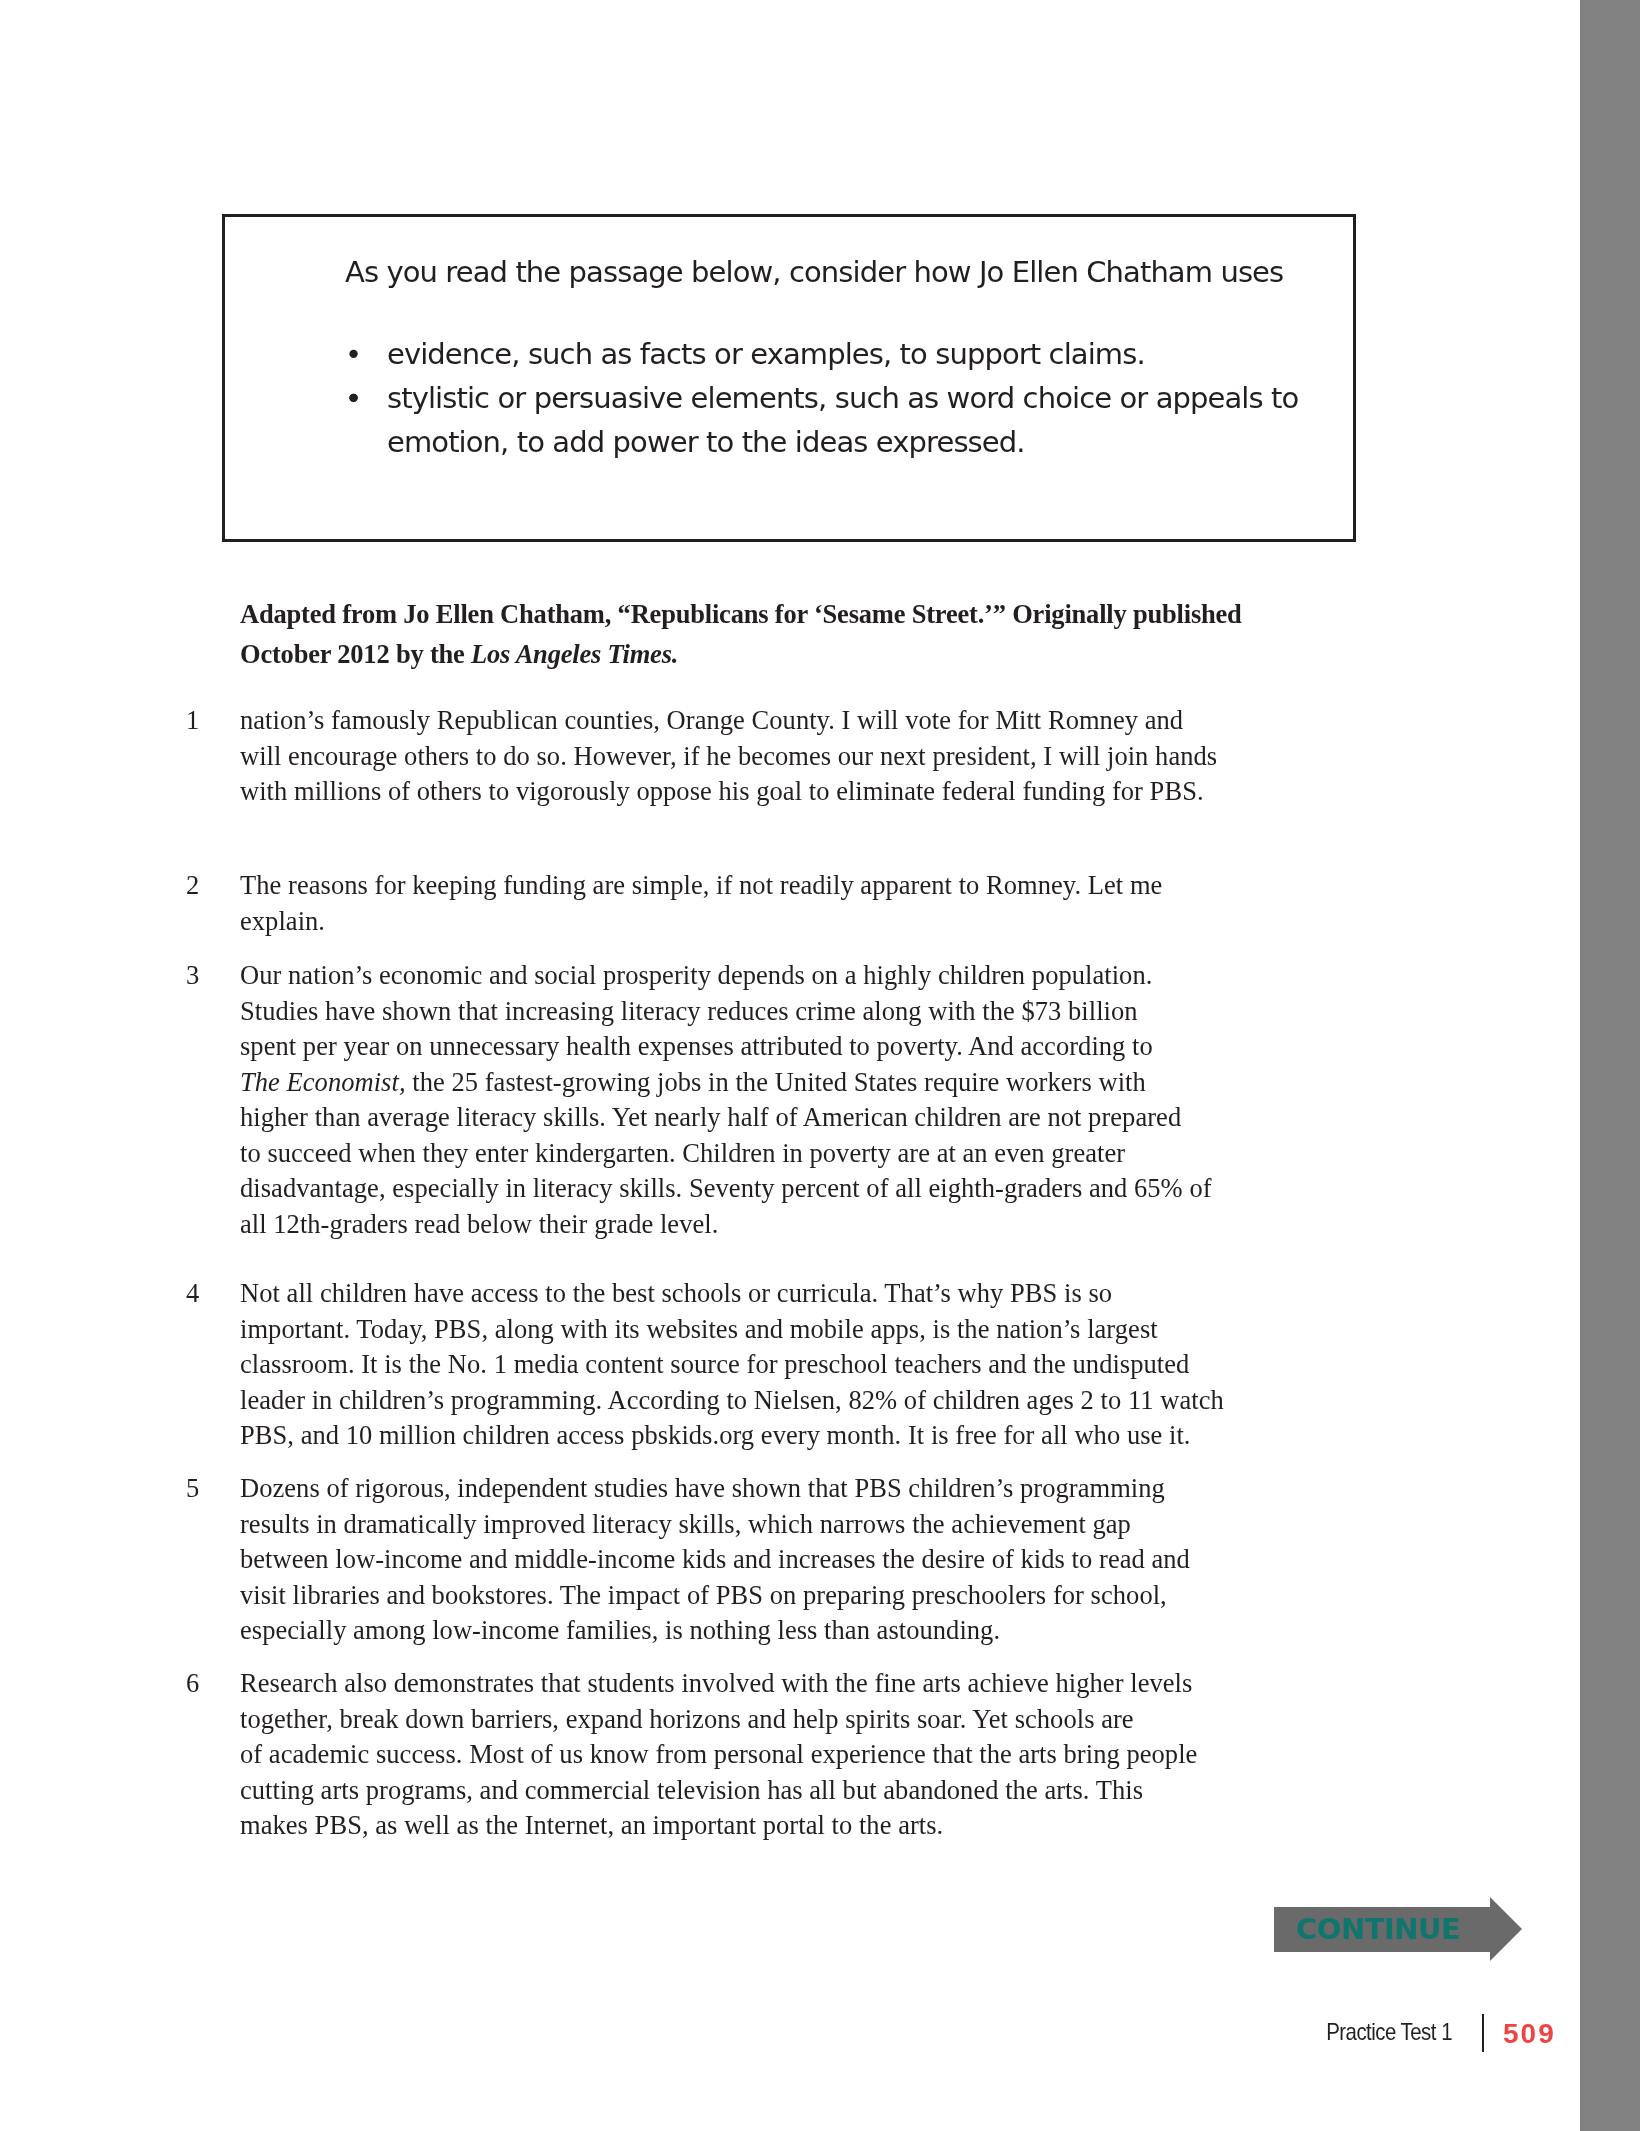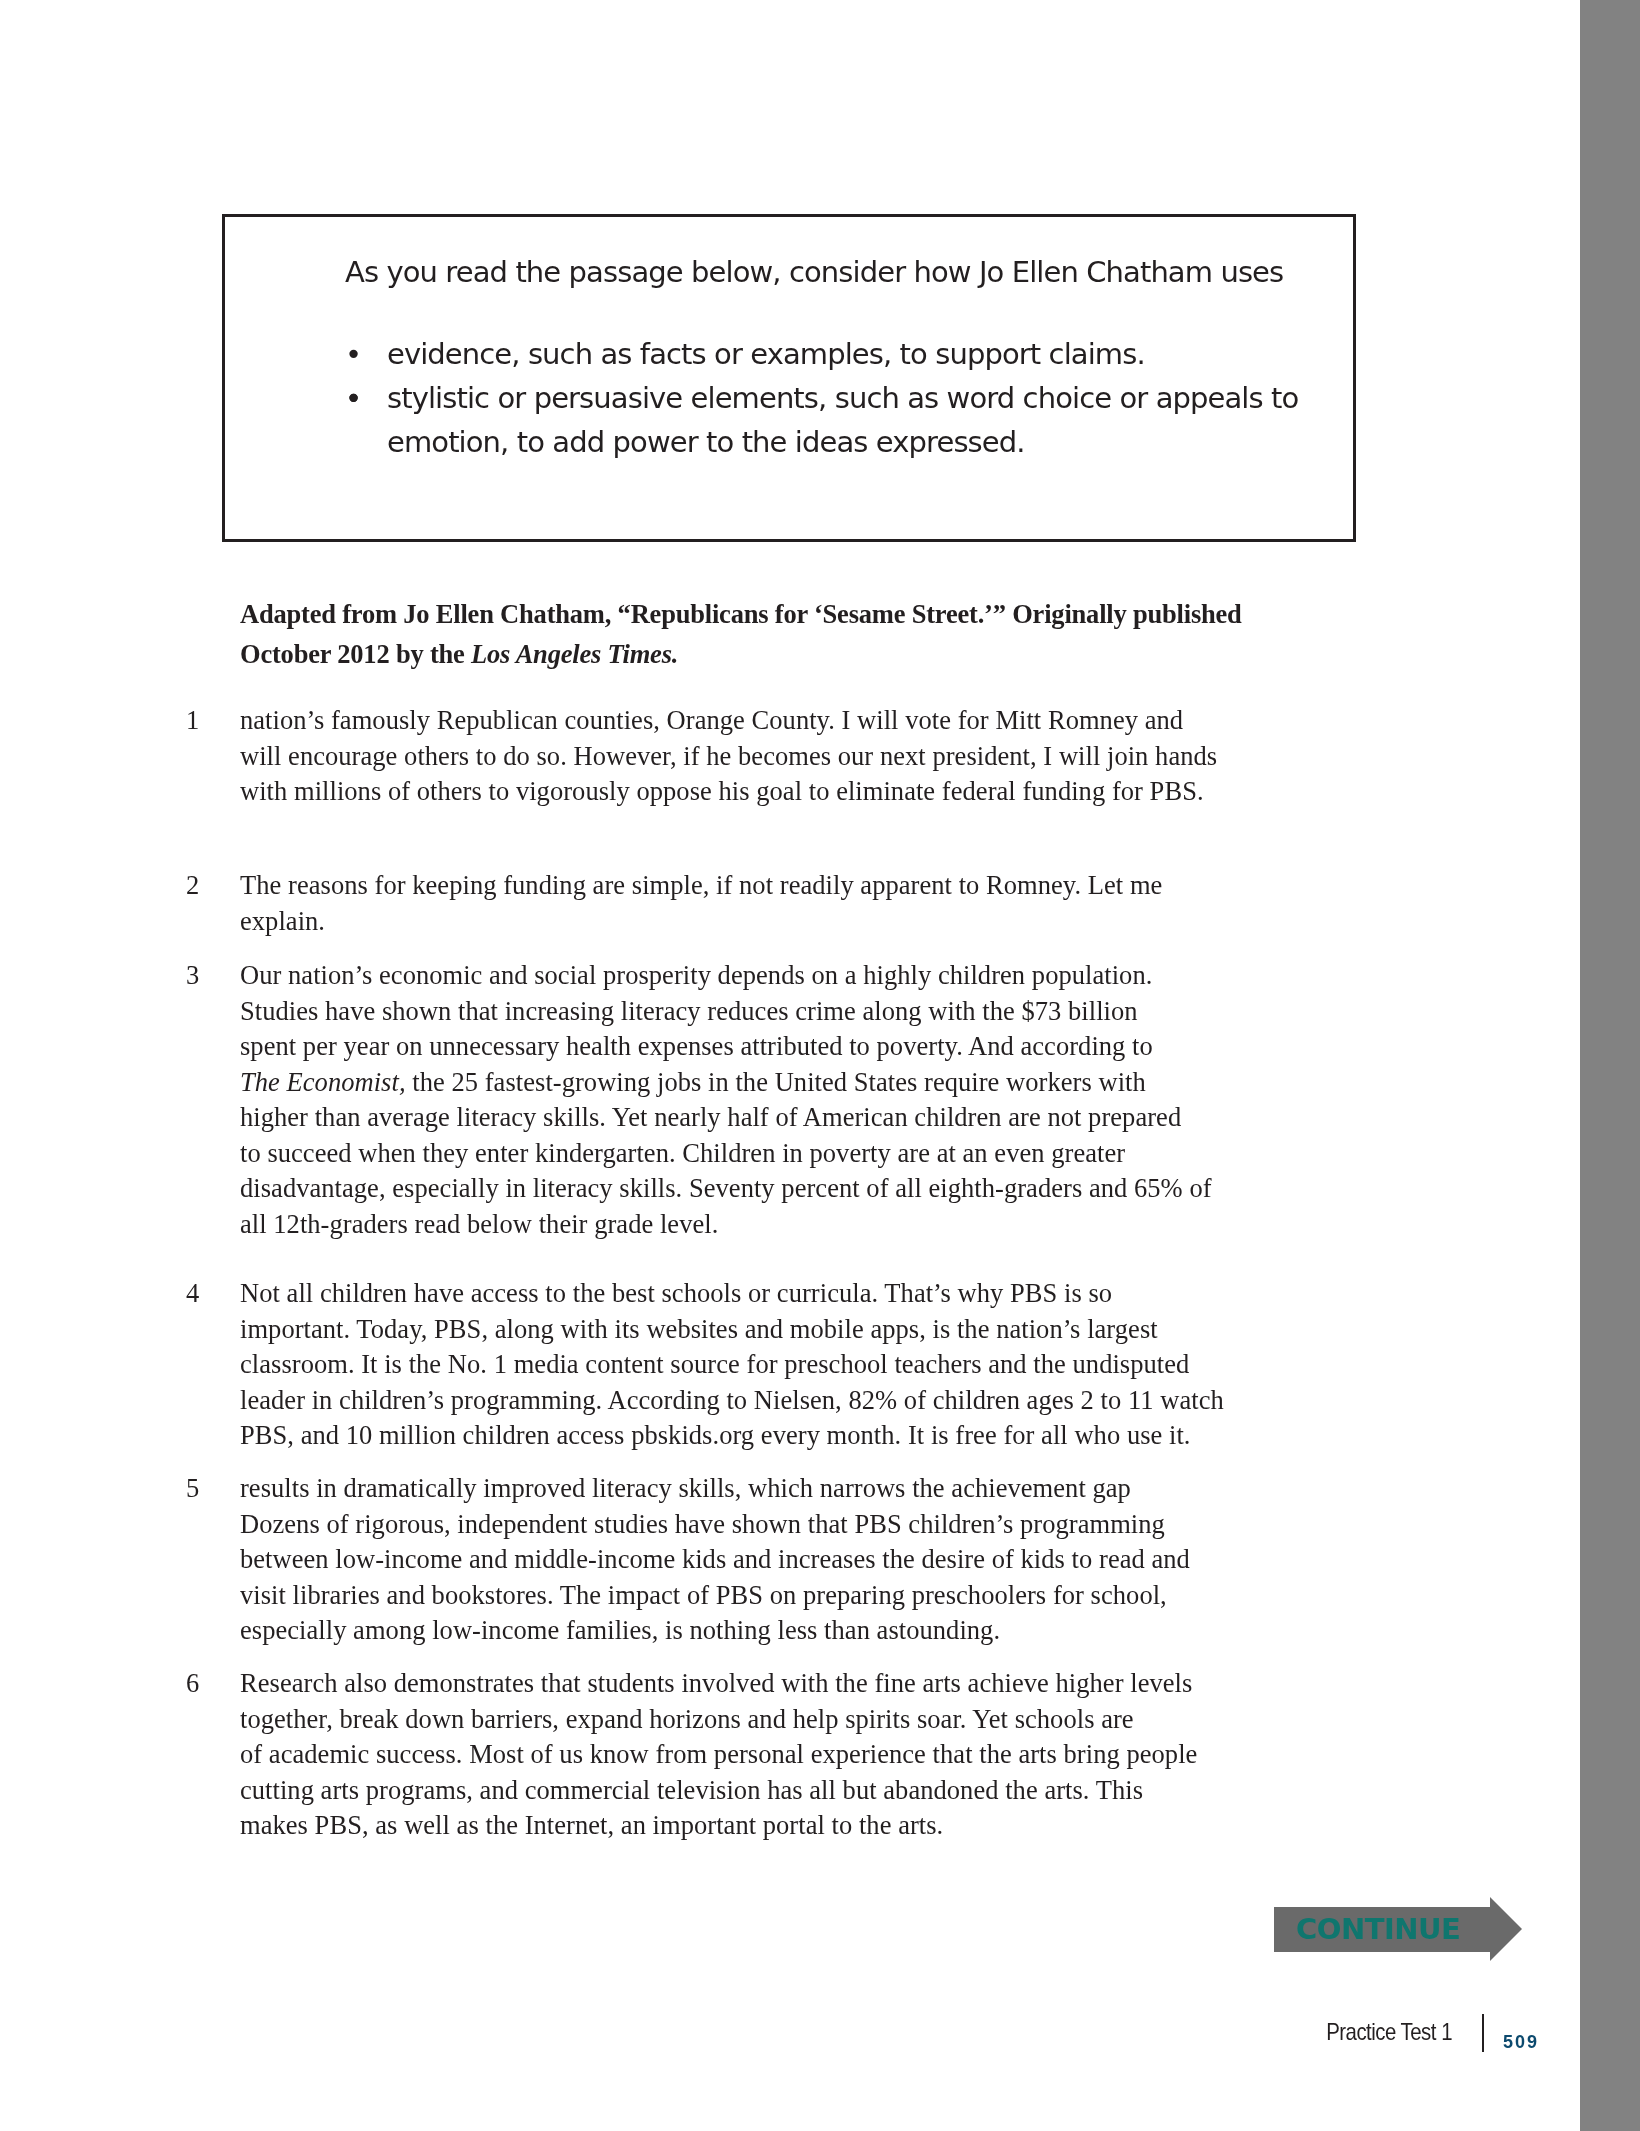--- a/index.html
+++ b/index.html
@@ -57,23 +57,23 @@
   }
   .footer .section {
     position: absolute; right: 98px; top: 4px;
     font-family: "Liberation Sans", sans-serif; font-size: 24px; color: #231f20;
     letter-spacing: -0.6px; white-space: nowrap; transform: scaleX(0.85); transform-origin: right center;
   }
   .footer .divider {
     position: absolute; left: 182px; top: 0; width: 2px; height: 38px; background: #231f20;
   }
   .footer .page-num {
-    position: absolute; left: 203px; top: 18px;
-    font-family: "Liberation Sans", sans-serif; font-weight: bold; font-size: 18px;
-    letter-spacing: 2px; color: #0c4a6e;
+    position: absolute; left: 203px; top: 4px;
+    font-family: "Liberation Sans", sans-serif; font-weight: bold; font-size: 28px;
+    letter-spacing: 2px; color: #ef4444;
   }
 </style>
 </head>
 <body>
 
 <div class="side-tab"></div>
 
 <div class="prompt-box">
   <div class="prompt-intro">As you read the passage below, consider how Jo Ellen Chatham uses</div>
   <ul class="prompt-list">
@@ -132,22 +132,22 @@
         <span class="line">Not all children have access to the best schools or curricula. That’s why PBS is so</span>
         <span class="line">important. Today, PBS, along with its websites and mobile apps, is the nation’s largest</span>
         <span class="line">classroom. It is the No. 1 media content source for preschool teachers and the undisputed</span>
         <span class="line">leader in children’s programming. According to Nielsen, 82% of children ages 2 to 11 watch</span>
         <span class="line">PBS, and 10 million children access pbskids.org every month. It is free for all who use it.</span>
       </span>
     </div>
     <div class="para" style="top: 1471px;">
       <span class="num">5</span>
       <span class="body">
+        <span class="line">Dozens of rigorous, independent studies have shown that PBS children’s programming</span>
         <span class="line">results in dramatically improved literacy skills, which narrows the achievement gap</span>
-        <span class="line">Dozens of rigorous, independent studies have shown that PBS children’s programming</span>
         <span class="line">between low-income and middle-income kids and increases the desire of kids to read and</span>
         <span class="line">visit libraries and bookstores. The impact of PBS on preparing preschoolers for school,</span>
         <span class="line">especially among low-income families, is nothing less than astounding.</span>
       </span>
     </div>
     <div class="para" style="top: 1666px;">
       <span class="num">6</span>
       <span class="body">
         <span class="line">Research also demonstrates that students involved with the fine arts achieve higher levels</span>
         <span class="line">together, break down barriers, expand horizons and help spirits soar. Yet schools are</span>

